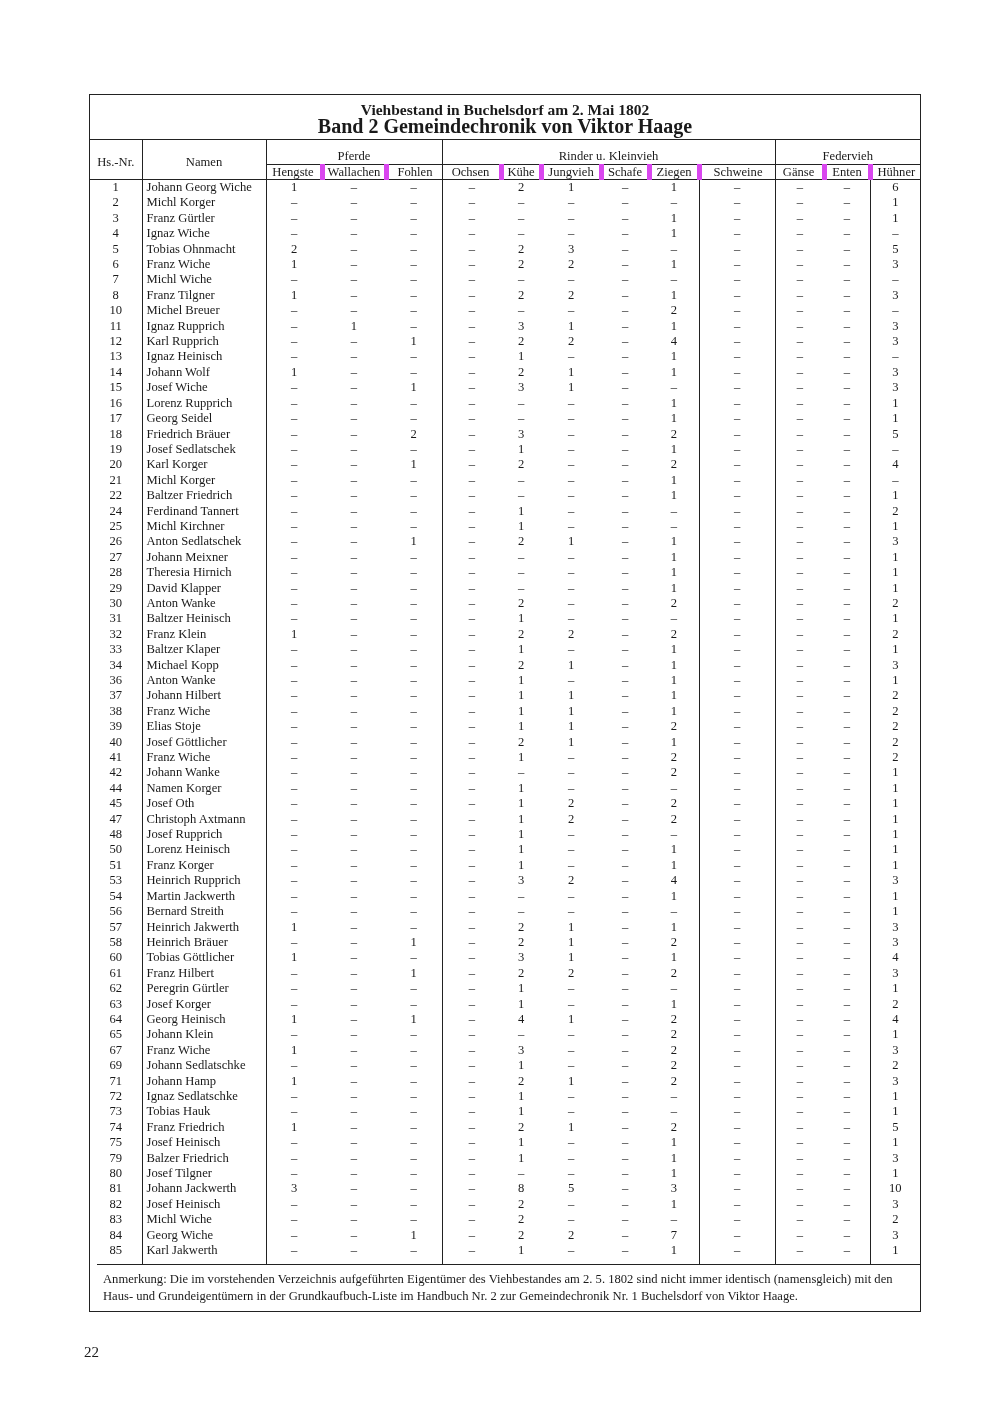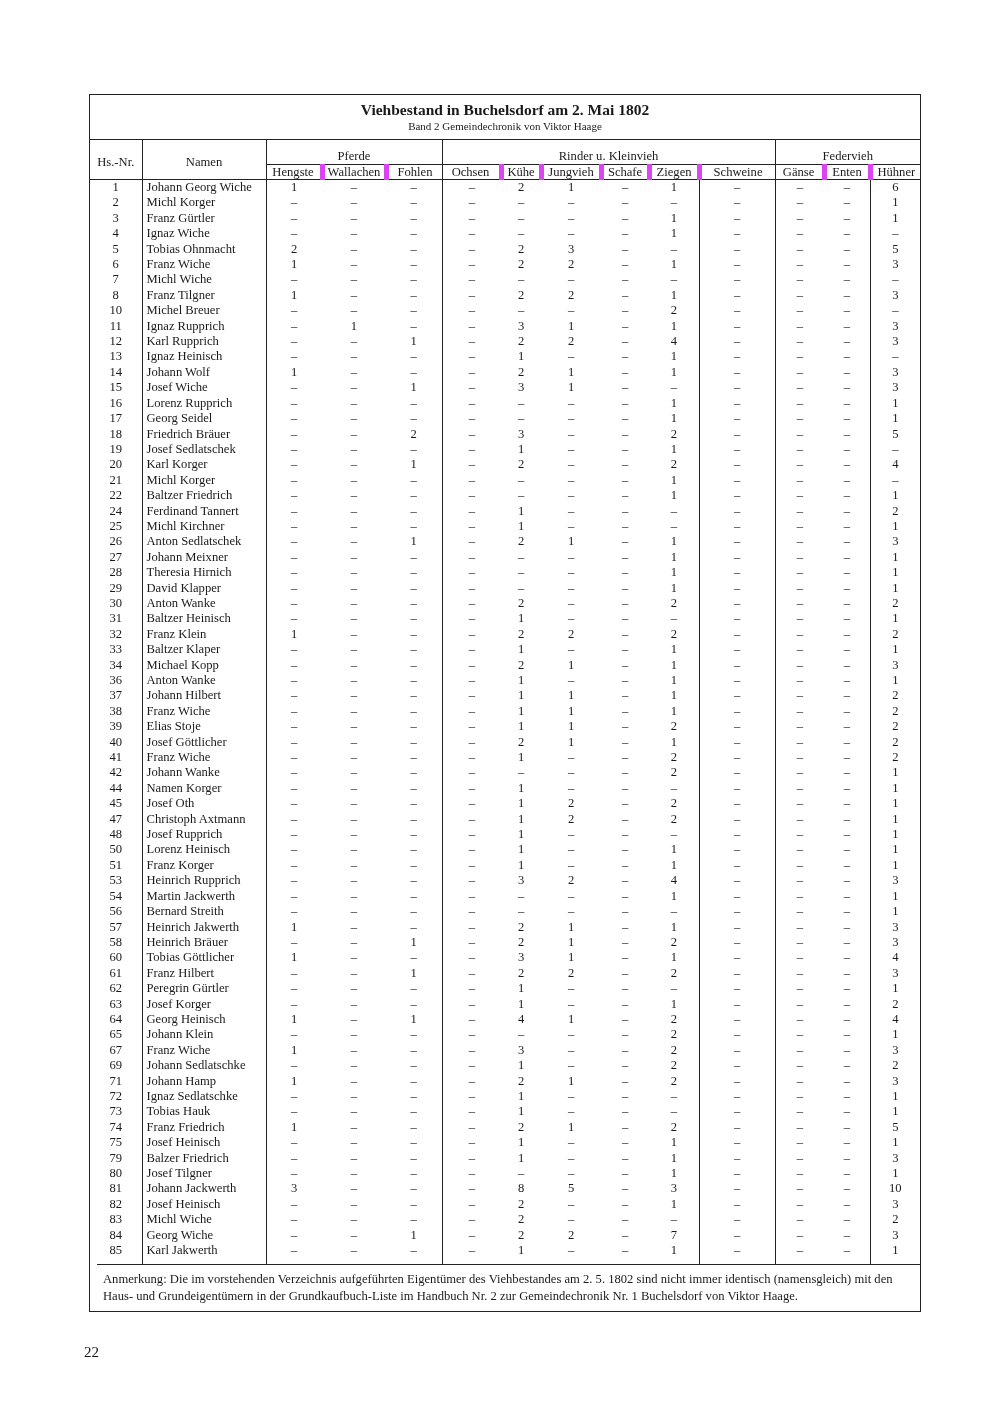--- a/index.html
+++ b/index.html
@@ -1,20 +1,20 @@
 <!DOCTYPE html>
 <html><head>
 <meta charset="utf-8">
 <style>
   html, body { margin: 0; padding: 0; background: #ffffff; }
   body { width: 1000px; height: 1412px; position: relative; font-family: "Liberation Serif", "DejaVu Serif", serif; color: #1a1a1a; }
   .frame { position: absolute; left: 89px; top: 94px; width: 832px; border: 1.5px solid #222; box-sizing: border-box; }
   .title-block { text-align: center; padding: 6px 0 6px 0; border-bottom: 1px solid #222; height: 45px; box-sizing: border-box; }
   .title { font-weight: bold; font-size: 15.5px; line-height: 17px; }
-  .subtitle { font-size: 11px; line-height: 16px; }
+  .subtitle { font-size: 20px; line-height: 16px; font-weight: bold; }
   table { border-collapse: collapse; width: 100%; table-layout: fixed; font-size: 12.6px; }
   th, td { padding: 0; line-height: 15.4px; height: 15.4px; text-align: center; white-space: nowrap; overflow: hidden; }
   th { font-weight: normal; }
   .hdr1 th { height: 18px; padding-top: 6px; vertical-align: bottom; }
   .hdr2 th { border-top: 1px solid #222; border-left: 5px solid #d946ef; height: 14px; line-height: 14px; }
   .hdr2 th.first-of-group { border-left: 1.5px solid #222; margin-left: 20px; }
   .hdr2 { border-bottom: 1px solid #222; }
   td.name { text-align: left; padding-left: 4px; }
   .bl { border-left: 1px solid #222; }
   .blg { border-left: 1.5px solid #222; }

